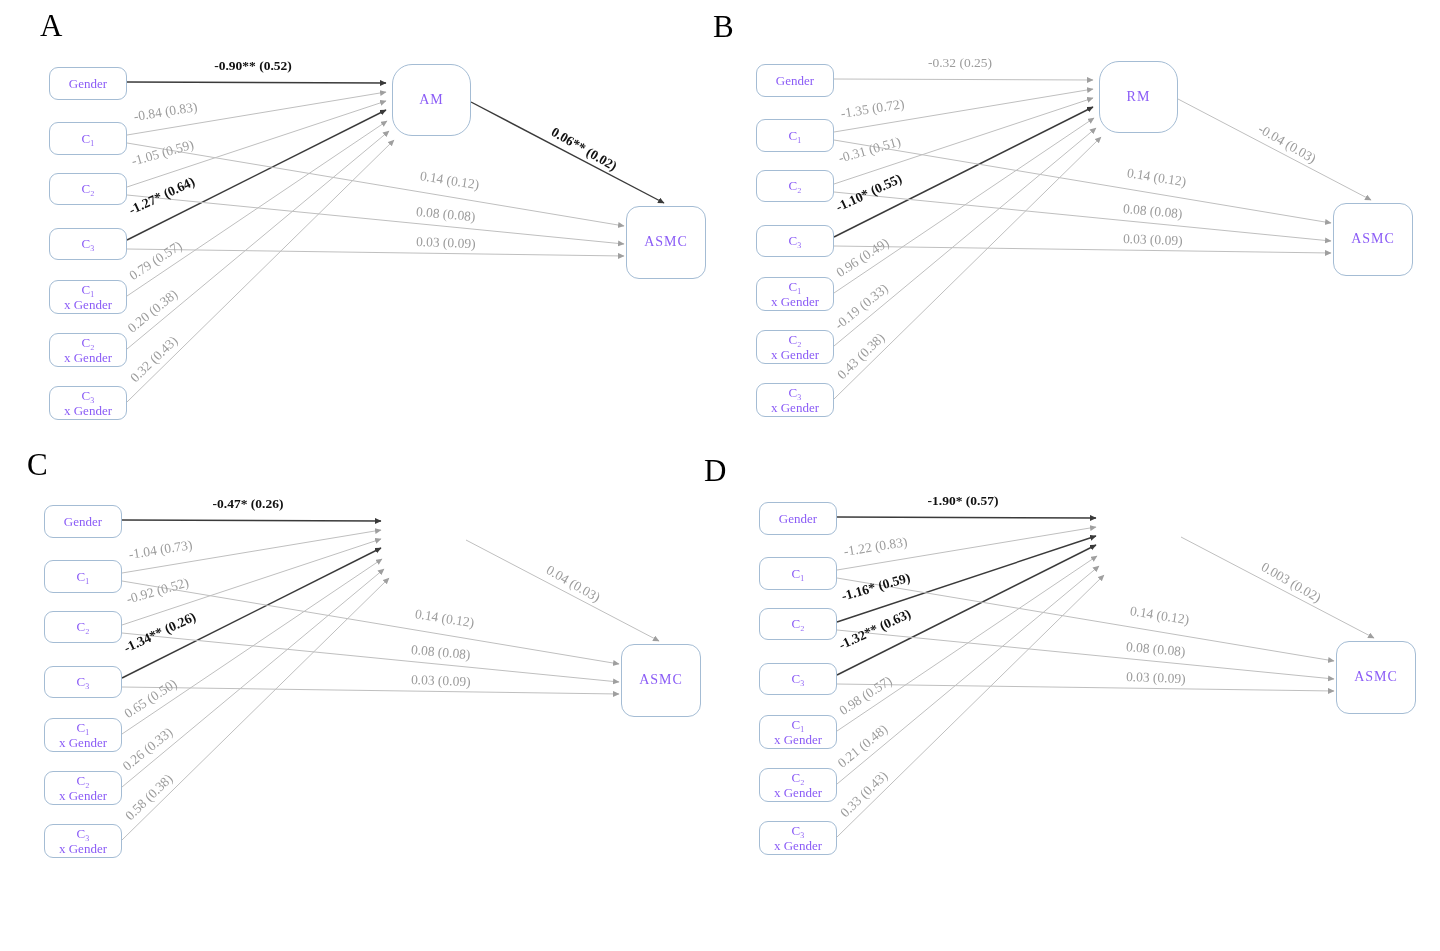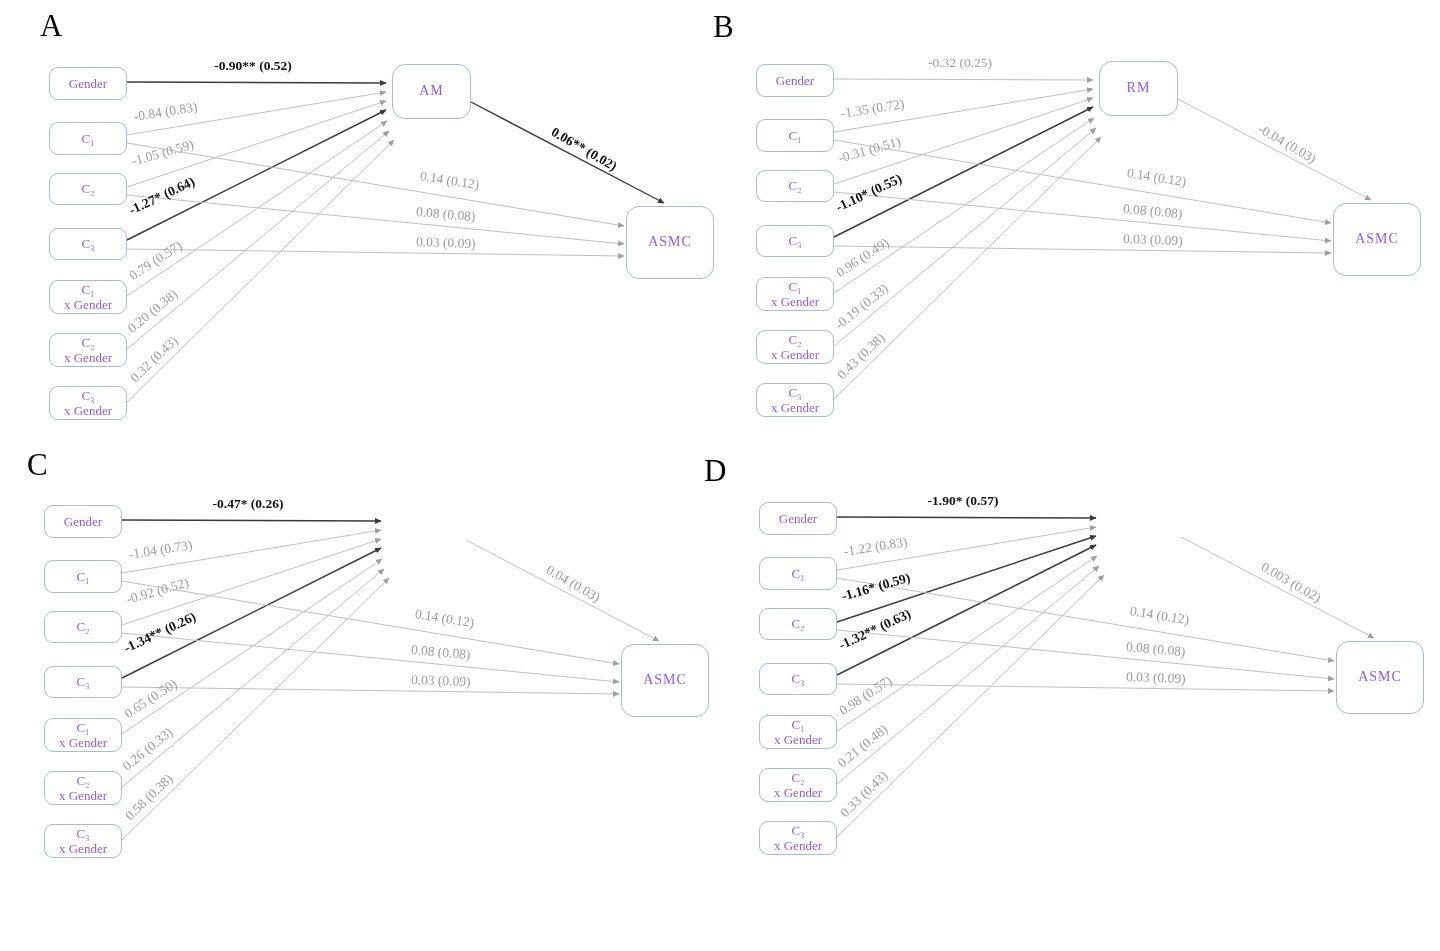--- a/index.html
+++ b/index.html
@@ -28,22 +28,22 @@
     font-size:13px;color:#8b5cf6;text-align:center;z-index:2;
   }
   .box span{display:block;width:100%;white-space:pre-line;line-height:1.18;}
   .b-gender{top:57px;height:33px;}
   .b-c1{top:112px;height:33px;}
   .b-c2{top:163px;height:32px;}
   .b-c3{top:218px;height:32px;}
   .b-c1xg{top:270px;height:34px;}
   .b-c2xg{top:323px;height:34px;}
   .b-c3xg{top:376px;height:34px;}
-  .b-med{left:362px;top:54px;width:79px;height:55px;border-radius:13px;font-size:14px;letter-spacing:1px;}
-  .b-out{left:596px;top:196px;width:88px;height:73px;border-radius:13px;font-size:14px;letter-spacing:1px;}
+  .b-med{left:362px;top:54px;width:79px;height:72px;border-radius:20px;font-size:14px;letter-spacing:1px;}
+  .b-out{left:596px;top:196px;width:80px;height:73px;border-radius:13px;font-size:14px;letter-spacing:1px;}
 
   .elabel{
     position:absolute;white-space:nowrap;font-size:13.5px;color:#9c9c9c;
     transform-origin:0 50%;line-height:1.1;z-index:1;
   }
   .elabel.sig{color:#111111;font-weight:bold;}
   .l-gm{left:148px;top:49px;width:150px;text-align:center;}
   .l-c1m{left:104px;top:100px;transform:rotate(-9deg);}
   .l-c2m{left:102px;top:145px;transform:rotate(-16deg);}
   .l-c3m{left:100px;top:194px;transform:rotate(-25deg);}

